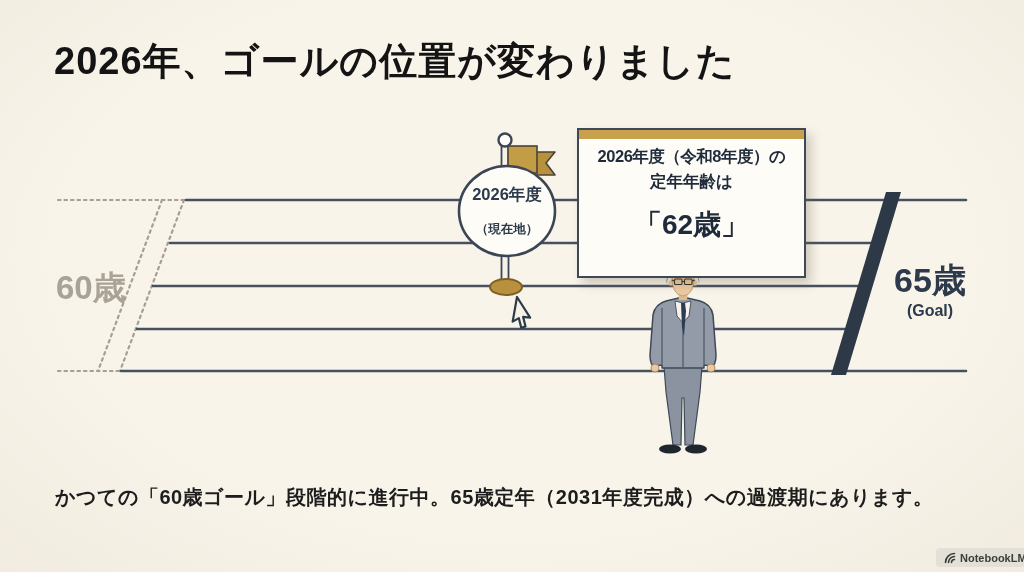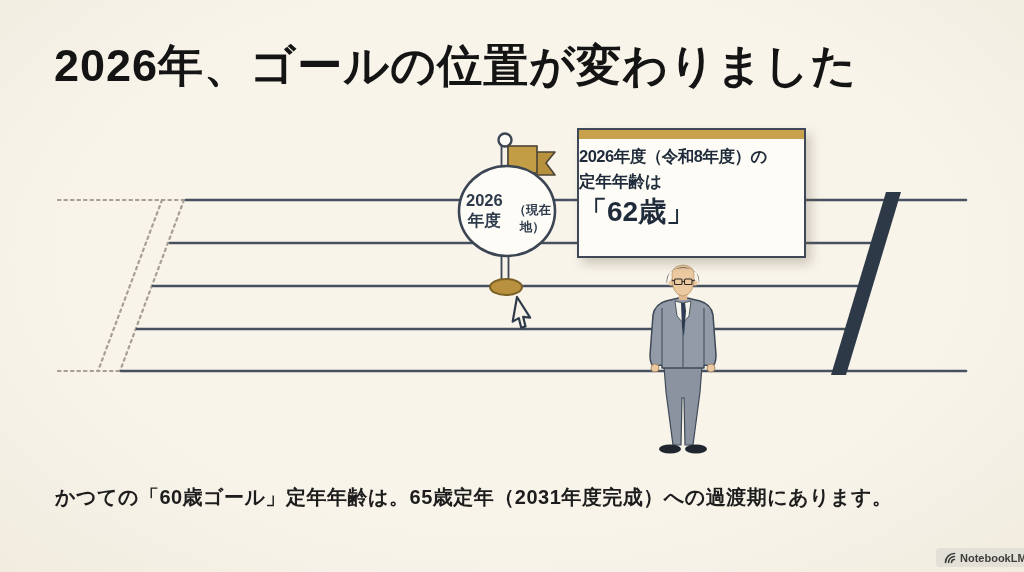--- a/index.html
+++ b/index.html
@@ -8,50 +8,50 @@
     background:#f6f2e8;
     font-family:"Liberation Sans","DejaVu Sans",sans-serif;
     position:relative;
   }
   .slide{
     position:absolute;inset:0;
     background:radial-gradient(ellipse at 50% 45%, #f8f4ea 60%, #f1ecdf 100%);
   }
   .title{
     position:absolute;left:54px;top:36px;
-    font-size:45px;font-weight:bold;color:#141414;letter-spacing:1px;
+    font-size:38px;font-weight:bold;color:#141414;letter-spacing:1px;
   }
   .diagram-svg{position:absolute;left:0;top:0;}
   .label-start{
     position:absolute;left:56px;top:266px;
     font-size:33px;font-weight:bold;color:#a9a296;
   }
   .label-goal{
     position:absolute;left:880px;top:262px;width:100px;
     text-align:center;color:#2c3a4b;
   }
   .label-goal .big{font-size:34px;font-weight:bold;line-height:1.1;}
   .label-goal .sub{font-size:16px;font-weight:bold;margin-top:3px;}
   .marker-label{
     position:absolute;left:459px;top:166px;width:96px;height:90px;
-    display:flex;flex-direction:row;align-items:center;justify-content:center;
+    display:flex;flex-direction:column;align-items:center;justify-content:center;
     text-align:center;color:#2c3a4b;
   }
   .marker-label .l1{font-size:16.5px;font-weight:bold;}
   .marker-label .l2{font-size:12.5px;font-weight:bold;margin-top:15px;}
   .callout{
-    position:absolute;left:577px;top:128px;width:229px;height:130px;
+    position:absolute;left:577px;top:128px;width:229px;height:150px;
     box-sizing:border-box;background:#fdfcf6;border:2px solid #3e4856;
     box-shadow:5px 6px 10px rgba(110,100,75,0.30);
-    color:#1f2b3a;
+    text-align:center;color:#1f2b3a;
   }
   .callout .bar{height:9px;background:#c9a14d;}
   .callout .c1{font-size:16.5px;font-weight:bold;margin-top:7px;letter-spacing:-0.5px;}
   .callout .c2{font-size:16.5px;font-weight:bold;margin-top:3px;}
-  .callout .c3{font-size:28px;font-weight:bold;margin-top:0;}
+  .callout .c3{font-size:28px;font-weight:bold;margin-top:13px;}
   .note{
     position:absolute;left:55px;
     font-size:20px;font-weight:bold;color:#1d1d1d;letter-spacing:0.5px;
   }
   .note.n1{top:447px;}
   .note.n2{top:484px;}
   .watermark{
     position:absolute;left:936px;top:548px;height:19px;
     display:flex;align-items:center;gap:4px;padding:0 8px;
     background:#e3e0d8;border-radius:4px;
@@ -121,34 +121,39 @@
       <g fill="none" stroke="#2f2a26" stroke-width="1.1">
         <rect x="674.5" y="279" width="7.5" height="5.5" rx="1"></rect>
         <rect x="684.5" y="279" width="7.5" height="5.5" rx="1"></rect>
         <path d="M682,281.5 L684.5,281.5 M674.5,281 L671.5,280 M692,281 L695,280"></path>
       </g>
     </g>
   </svg>
 
   <div class="title">2026年、ゴールの位置が変わりました</div>
 
+  <div class="label-start">60歳</div>
+  <div class="label-goal">
+    <div class="big">65歳</div>
+    <div class="sub">(Goal)</div>
+  </div>
 
   <div class="marker-label">
     <div class="l1">2026年度</div>
     <div class="l2">（現在地）</div>
   </div>
 
   <div class="callout">
     <div class="bar"></div>
     <div class="c1">2026年度（令和8年度）の</div>
     <div class="c2">定年年齢は</div>
     <div class="c3">「62歳」</div>
   </div>
 
-  <div class="note n2">かつての「60歳ゴール」定年年齢は。65歳定年（2031年度完成）への過渡期にあります。</div>
+  <div class="note n2">かつての「60歳ゴール」段階的に進行中。65歳定年（2031年度完成）への過渡期にあります。</div>
 
   <div class="watermark">
     <svg width="12" height="12" viewBox="0 0 12 12">
       <g fill="none" stroke="#3c3c38" stroke-width="1.6" stroke-linecap="round">
         <path d="M1.5,10.5 A9,9 0 0 1 10.5,1.5"></path>
         <path d="M4.5,10.5 A6,6 0 0 1 10.5,4.5"></path>
         <path d="M7.5,10.5 A3,3 0 0 1 10.5,7.5"></path>
       </g>
     </svg>
     <span>NotebookLM</span>

